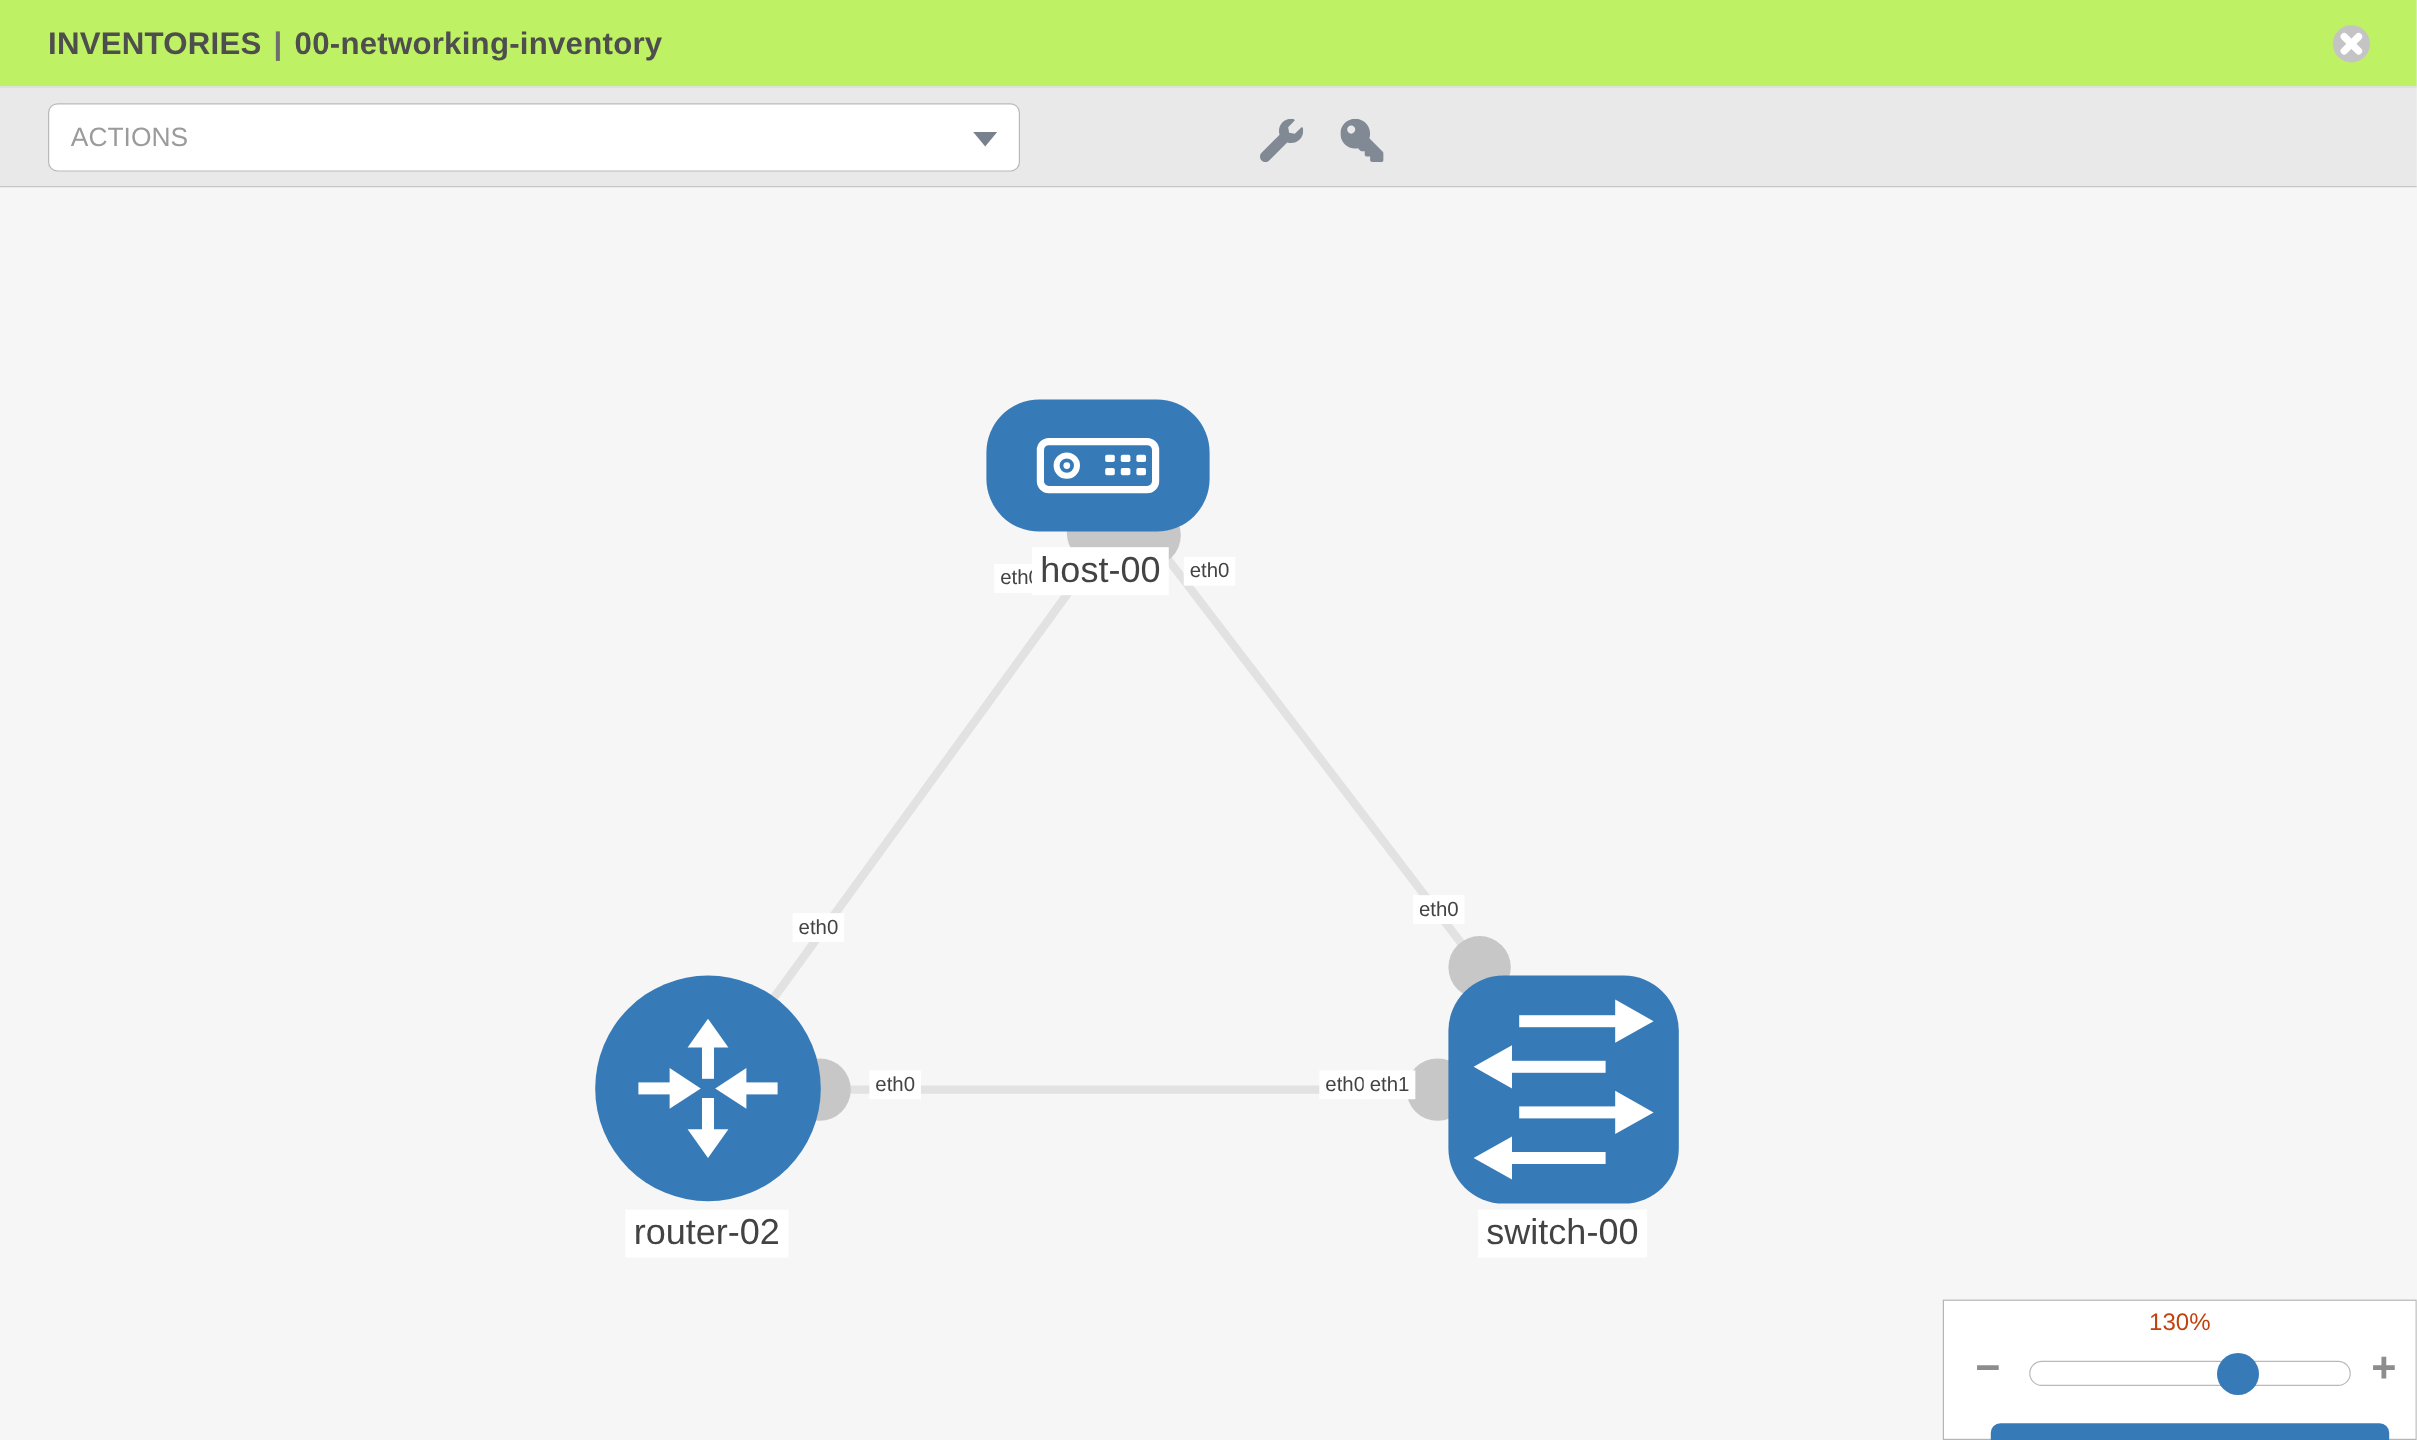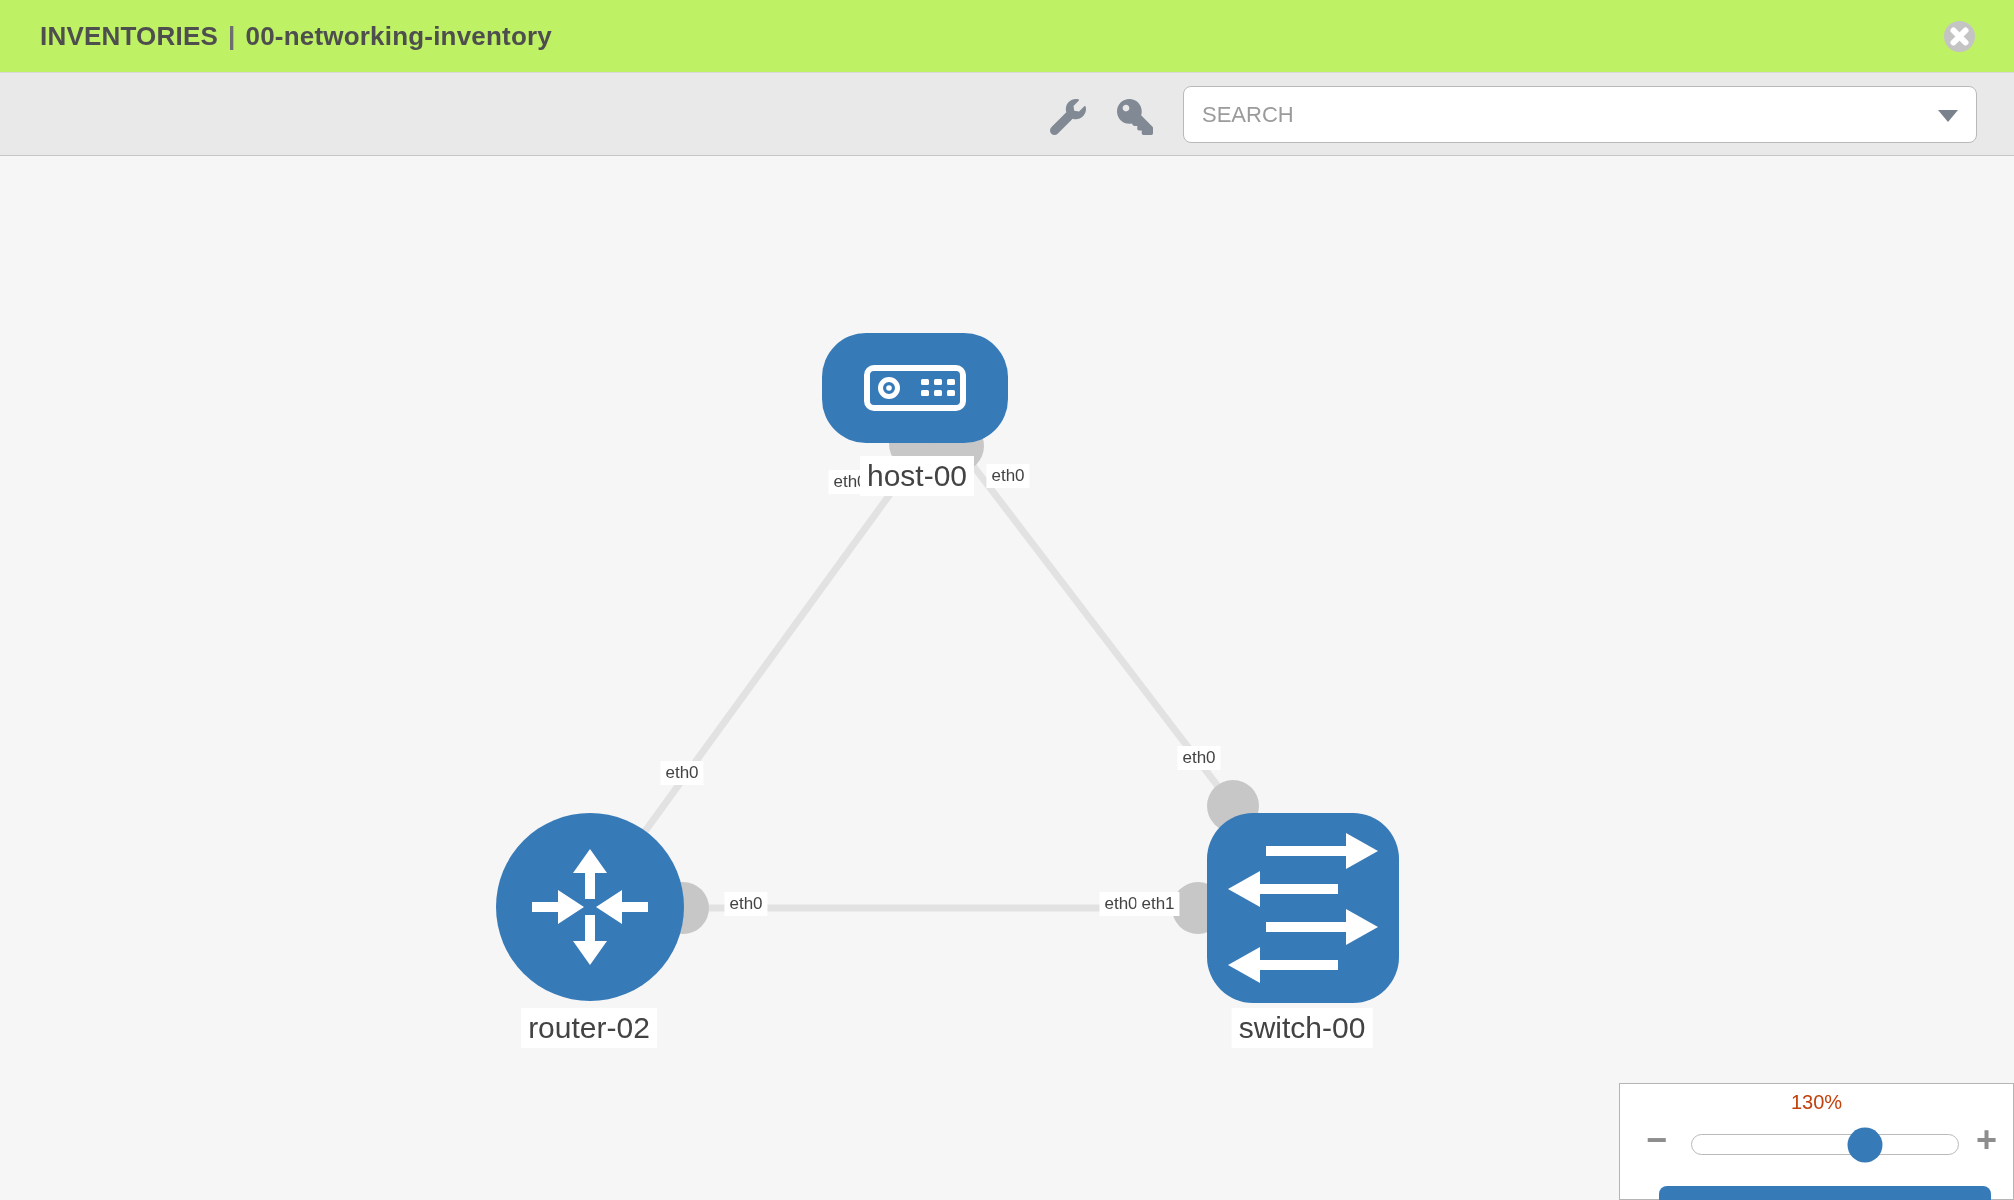--- a/index.html
+++ b/index.html
@@ -164,39 +164,39 @@
   <div class="close-btn">
     <svg width="33" height="33" viewBox="0 0 33 33">
       <circle cx="16.5" cy="16.5" r="15.5" fill="#c4c4c4"></circle>
       <line x1="10.5" y1="10.5" x2="22.5" y2="22.5" stroke="#ffffff" stroke-width="6" stroke-linecap="round"></line>
       <line x1="22.5" y1="10.5" x2="10.5" y2="22.5" stroke="#ffffff" stroke-width="6" stroke-linecap="round"></line>
     </svg>
   </div>
 </div>
 
 <div class="toolbar">
+  <div class="select-box actions-box">
+    <span class="sel-label">ACTIONS</span>
+    <span class="caret"></span>
+  </div>
 
   <button class="tool-btn wrench">
     <svg width="36" height="36" viewBox="0 0 512 512">
       <path fill="#818a94" d="M507.73 109.1c-2.24-9.03-13.54-12.09-20.12-5.51l-74.36 74.36-67.88-11.31-11.31-67.88 74.36-74.36c6.62-6.62 3.43-17.9-5.66-20.16-47.38-11.74-99.55.91-136.58 37.93-39.64 39.64-50.55 97.1-34.05 147.2L18.74 402.76c-24.99 24.99-24.99 65.51 0 90.5 24.99 24.99 65.51 24.99 90.5 0l213.21-213.21c50.12 16.71 107.47 5.68 147.37-34.22 37.07-37.07 49.7-89.32 37.91-136.73z"></path>
     </svg>
   </button>
 
   <button class="tool-btn key">
     <svg width="36" height="36" viewBox="0 0 512 512">
       <g transform="scale(-1,1) translate(-512,0)">
         <path fill="#818a94" d="M512 176.001C512 273.203 433.202 352 336 352c-11.22 0-22.19-1.062-32.827-3.069l-24.012 27.014A23.999 23.999 0 0 1 261.223 384H224v40c0 13.255-10.745 24-24 24h-40v40c0 13.255-10.745 24-24 24H24c-13.255 0-24-10.745-24-24v-78.059c0-6.365 2.529-12.47 7.029-16.971l161.802-161.802C163.108 213.814 160 195.271 160 176 160 78.798 238.797.001 335.999 0 433.488-.001 512 78.511 512 176.001zM336 128c0 26.51 21.49 48 48 48s48-21.49 48-48-21.49-48-48-48-48 21.49-48 48z"></path>
       </g>
     </svg>
   </button>
 
-  <div class="select-box search-box">
-    <span class="sel-label">SEARCH</span>
-    <span class="caret"></span>
-  </div>
 </div>
 
 <div class="zoom-panel">
   <div class="zoom-value">130%</div>
   <span class="zoom-minus">−</span>
   <div class="zoom-track">
     <div class="zoom-thumb" id="zoom-thumb" style="left: 65%; background: rgb(55, 122, 184);"></div>
   </div>
   <span class="zoom-plus">+</span>
   <div class="zoom-panel-bar" id="zoom-panel-bar" style="background: rgb(55, 122, 184);"></div>

